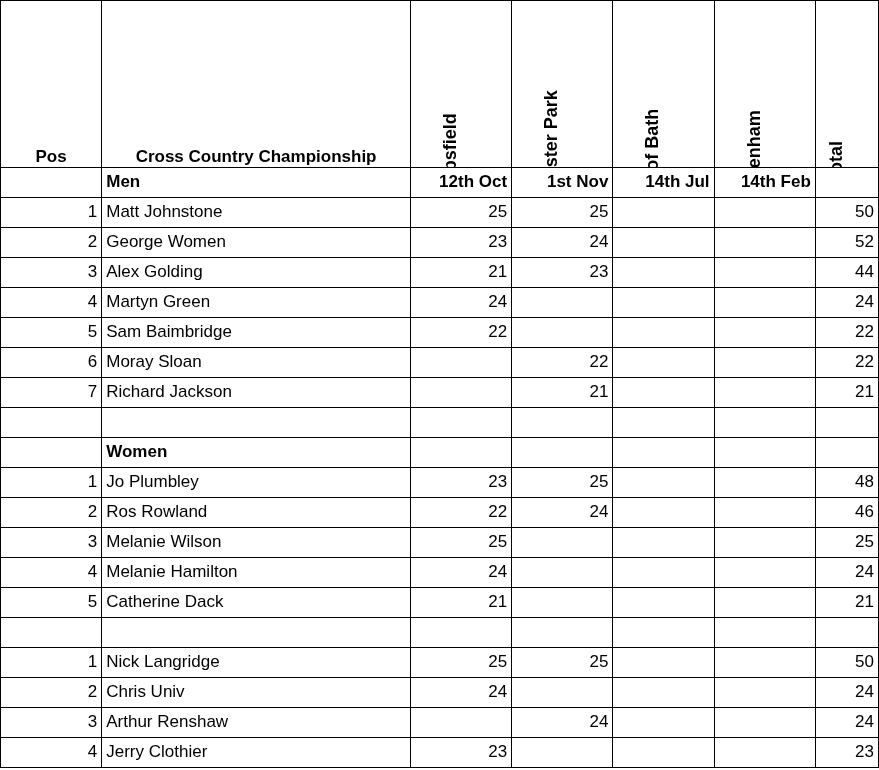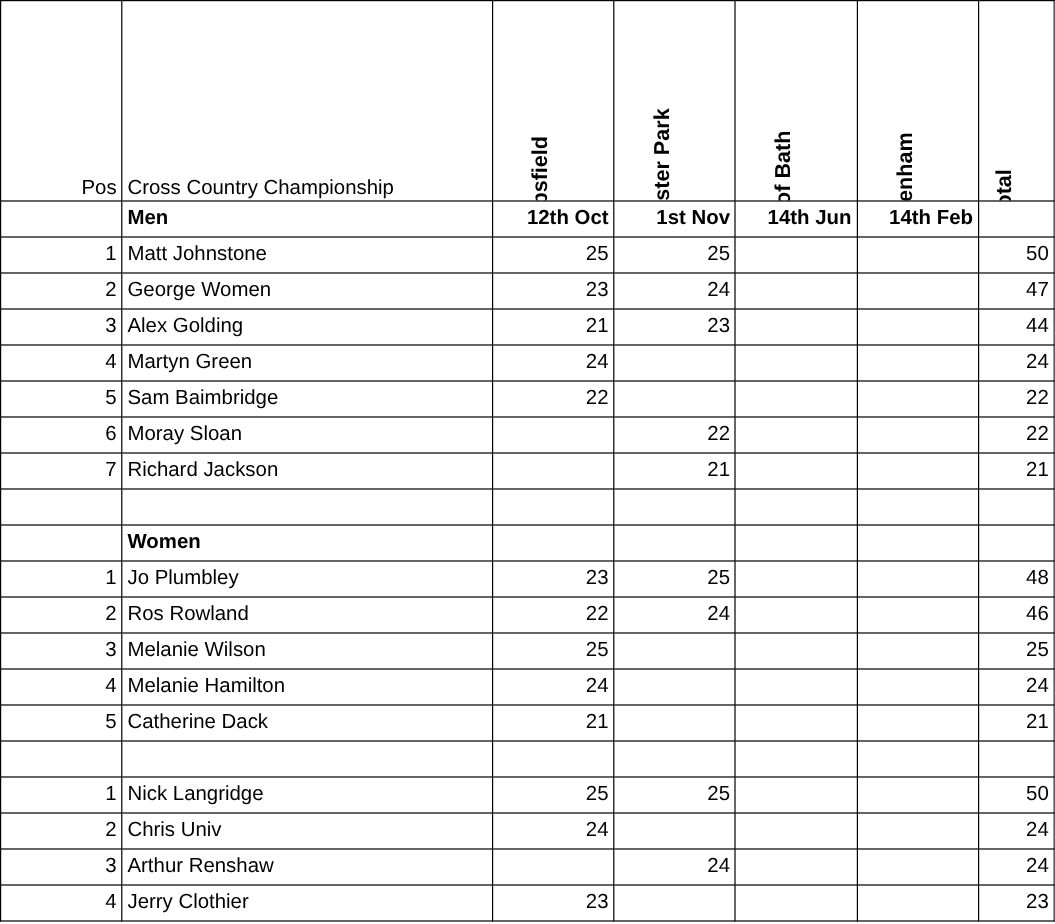--- a/index.html
+++ b/index.html
@@ -65,31 +65,31 @@
     left: 50%;
     transform-origin: bottom center;
     transform: translateX(-50%) rotate(-90deg);
     white-space: nowrap;
     font-weight: bold;
     font-size: 18px;
     padding-left: 2px;
   }
   td.hdr-pos {
     vertical-align: bottom;
-    font-weight: normal;
-    text-align: right;
+    font-weight: bold;
+    text-align: center;
     padding-bottom: 2px;
     padding-left: 5px;
     border-top: none;
     border-left: none;
   }
   td.hdr-title {
     vertical-align: bottom;
-    font-weight: normal;
-    text-align: left;
+    font-weight: bold;
+    text-align: center;
     padding-bottom: 2px;
     padding-left: 5px;
   }
   td.spacer-cell { height: 29px; }
 </style>
 </head>
 <body>
 
 <table class="sheet">
   <colgroup>
@@ -129,41 +129,41 @@
           <div class="rotwrap">
             <div class="rottext">Total</div>
           </div>
         </td>
       </tr>
       <tr>
         <td class="blankcell"></td>
         <td class="name bold">Men</td>
         <td class="num bold">12th Oct</td>
         <td class="num bold">1st Nov</td>
-        <td class="num bold">14th Jun</td>
+        <td class="num bold">14th Jul</td>
         <td class="num bold">14th Feb</td>
         <td class="blankcell"></td>
       </tr>
       <tr>
         <td class="pos">1</td>
         <td class="name">Matt Johnstone</td>
         <td class="num">25</td>
         <td class="num">25</td>
         <td class="num"></td>
         <td class="num"></td>
         <td class="num">50</td>
       </tr>
       <tr>
         <td class="pos">2</td>
         <td class="name">George Women</td>
         <td class="num">23</td>
         <td class="num">24</td>
         <td class="num"></td>
         <td class="num"></td>
-        <td class="num">47</td>
+        <td class="num">52</td>
       </tr>
       <tr>
         <td class="pos">3</td>
         <td class="name">Alex Golding</td>
         <td class="num">21</td>
         <td class="num">23</td>
         <td class="num"></td>
         <td class="num"></td>
         <td class="num">44</td>
       </tr>

